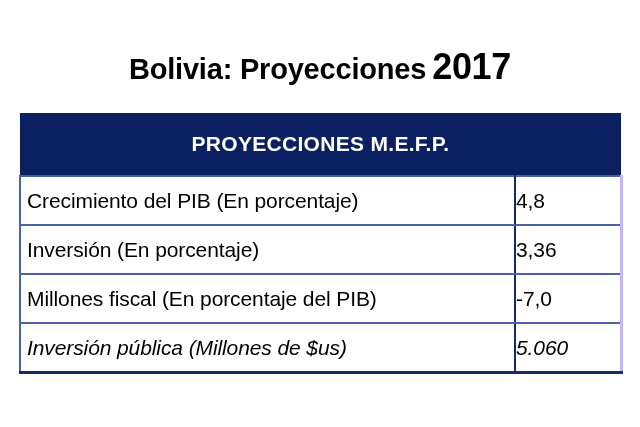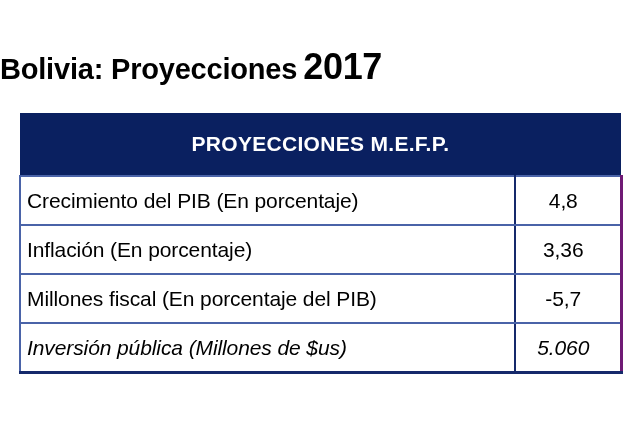--- a/index.html
+++ b/index.html
@@ -21,20 +21,21 @@
     height: 427px;
     background: #ffffff;
   }
 
   
   .title-block {
     position: absolute;
     left: 0;
     top: 46px;
     width: 640px;
+    text-align: center;
     white-space: nowrap;
   }
   .title-main {
     font-size: 29px;
     font-weight: bold;
     letter-spacing: -0.2px;
     color: #000000;
   }
   .title-year {
     font-size: 36px;
@@ -90,23 +91,23 @@
 
   .cell-label {
     text-align: left;
     padding-left: 6px !important;
     border-left: 2px solid #4a63a8;
     border-right: 2px solid #15296b;
     letter-spacing: -0.1px;
   }
 
   .cell-value {
-    text-align: center;
+    text-align: left;
     padding-right: 9px !important;
-    border-right: 3px solid #701a75;
+    border-right: 3px solid #c4b5fd;
     letter-spacing: -0.1px;
   }
 </style>
 </head>
 <body>
 
 <div id="page">
 
   <div class="title-block">
     <span class="title-main">Bolivia: Proyecciones</span><span class="title-year">2017</span>
@@ -122,26 +123,26 @@
         <tr>
           <th class="header-cell" colspan="2">PROYECCIONES M.E.F.P.</th>
         </tr>
       </thead>
       <tbody>
         <tr class="data-row">
           <td class="cell-label">Crecimiento del PIB (En porcentaje)</td>
           <td class="cell-value">4,8</td>
         </tr>
         <tr class="data-row">
-          <td class="cell-label">Inflación (En porcentaje)</td>
+          <td class="cell-label">Inversión (En porcentaje)</td>
           <td class="cell-value">3,36</td>
         </tr>
         <tr class="data-row">
           <td class="cell-label">Millones fiscal (En porcentaje del PIB)</td>
-          <td class="cell-value">-5,7</td>
+          <td class="cell-value">-7,0</td>
         </tr>
         <tr class="data-row">
           <td class="cell-label">Inversión pública (Millones de $us)</td>
           <td class="cell-value">5.060</td>
         </tr>
       </tbody>
     </table>
   </div>
 
 </div>

